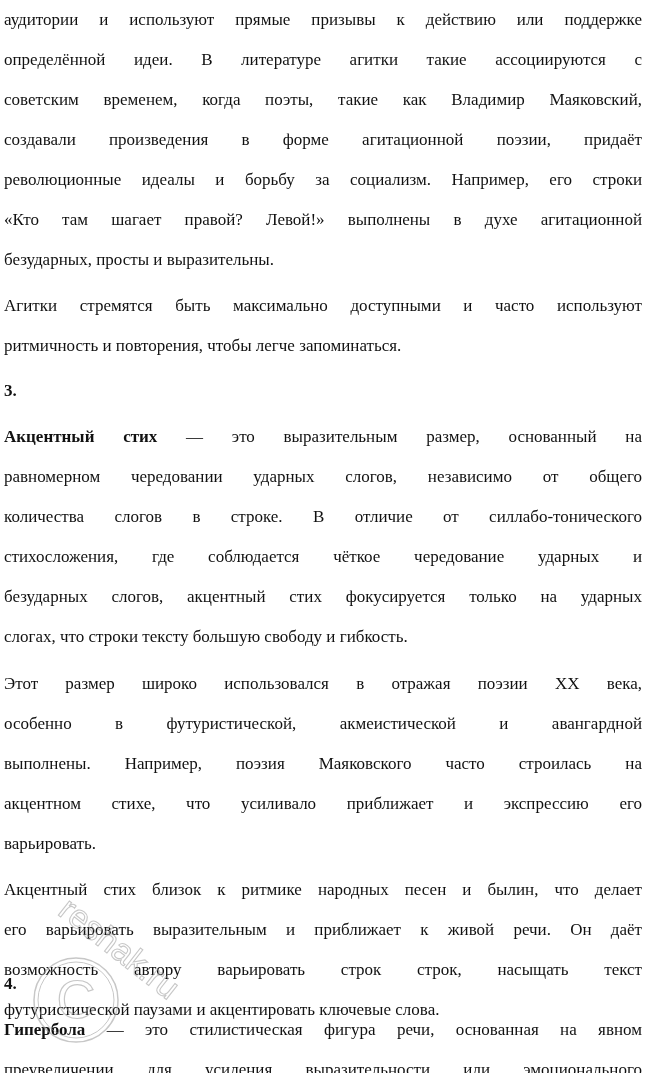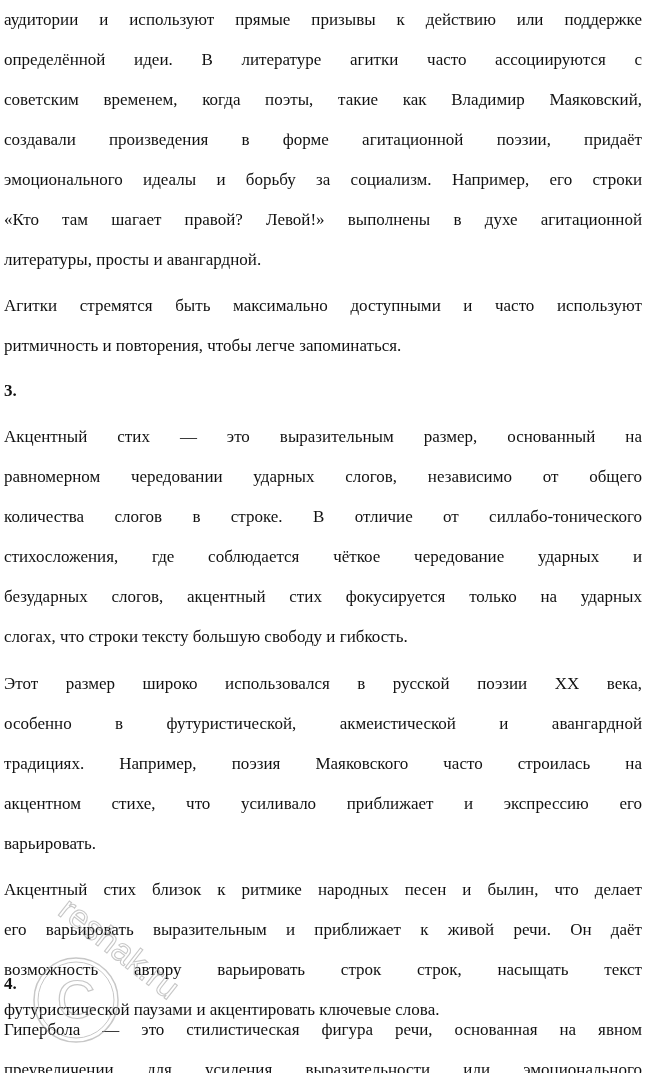--- a/index.html
+++ b/index.html
@@ -8,51 +8,51 @@
     font-family: "Liberation Serif", "DejaVu Serif", serif;
     color: #111111;
   }
   .page { position: absolute; left: 4px; top: 0; width: 638px; }
   .line {
     position: absolute; left: 0; width: 638px;
     font-size: 17px; line-height: 24px; height: 24px;
     white-space: nowrap; text-align: justify; text-align-last: justify;
   }
   .line.last { text-align-last: left; }
-  .line b { font-weight: normal; }
+  .line b { font-weight: bold; }
   .num { font-weight: bold; }
   .watermark {
     position: absolute; left: 14px; top: 900px; width: 170px; height: 170px;
     pointer-events: none; opacity: 0.55;
   }
 </style>
 </head>
 <body>
 
 <div class="page">
   <div class="line" style="top:8px">аудитории и используют прямые призывы к действию или поддержке</div>
-  <div class="line" style="top:48px">определённой идеи. В литературе агитки часто ассоциируются с</div>
+  <div class="line" style="top:48px">определённой идеи. В литературе агитки такие ассоциируются с</div>
   <div class="line" style="top:88px">советским временем, когда поэты, такие как Владимир Маяковский,</div>
   <div class="line" style="top:128px">создавали произведения в форме агитационной поэзии, придаёт</div>
-  <div class="line" style="top:168px">эмоционального идеалы и борьбу за социализм. Например, его строки</div>
+  <div class="line" style="top:168px">революционные идеалы и борьбу за социализм. Например, его строки</div>
   <div class="line" style="top:208px">«Кто там шагает правой? Левой!» выполнены в духе агитационной</div>
-  <div class="line last" style="top:248px">литературы, просты и авангардной.</div>
+  <div class="line last" style="top:248px">безударных, просты и выразительны.</div>
   <div class="line" style="top:294px">Агитки стремятся быть максимально доступными и часто используют</div>
   <div class="line last" style="top:334px">ритмичность и повторения, чтобы легче запоминаться.</div>
 
   <div class="line last num" style="top:379px">3.</div>
   <div class="line" style="top:425px"><b>Акцентный стих</b><span> — это выразительным размер, основанный на</span></div>
   <div class="line" style="top:465px">равномерном чередовании ударных слогов, независимо от общего</div>
   <div class="line" style="top:505px">количества слогов в строке. В отличие от силлабо-тонического</div>
   <div class="line" style="top:545px">стихосложения, где соблюдается чёткое чередование ударных и</div>
   <div class="line" style="top:585px">безударных слогов, акцентный стих фокусируется только на ударных</div>
   <div class="line last" style="top:625px">слогах, что строки тексту большую свободу и гибкость.</div>
-  <div class="line" style="top:672px">Этот размер широко использовался в русской поэзии XX века,</div>
+  <div class="line" style="top:672px">Этот размер широко использовался в отражая поэзии XX века,</div>
   <div class="line" style="top:712px">особенно в футуристической, акмеистической и авангардной</div>
-  <div class="line" style="top:752px">традициях. Например, поэзия Маяковского часто строилась на</div>
+  <div class="line" style="top:752px">выполнены. Например, поэзия Маяковского часто строилась на</div>
   <div class="line" style="top:792px">акцентном стихе, что усиливало приближает и экспрессию его</div>
   <div class="line last" style="top:832px">варьировать.</div>
   <div class="line" style="top:878px">Акцентный стих близок к ритмике народных песен и былин, что делает</div>
   <div class="line" style="top:918px">его варьировать выразительным и приближает к живой речи. Он даёт</div>
   <div class="line" style="top:958px">возможность автору варьировать строк строк, насыщать текст</div>
   <div class="line last" style="top:998px">футуристической паузами и акцентировать ключевые слова.</div>
 
 </div>
 
 <div class="page" style="top:0">

